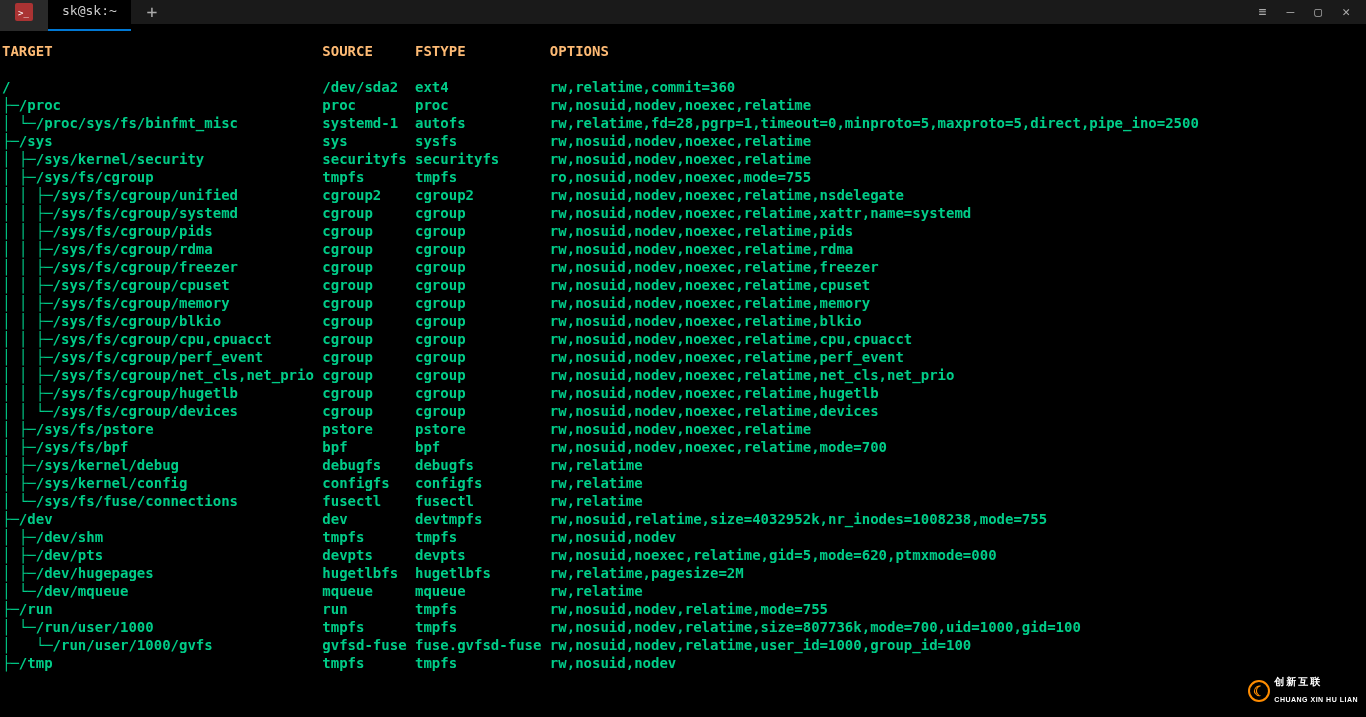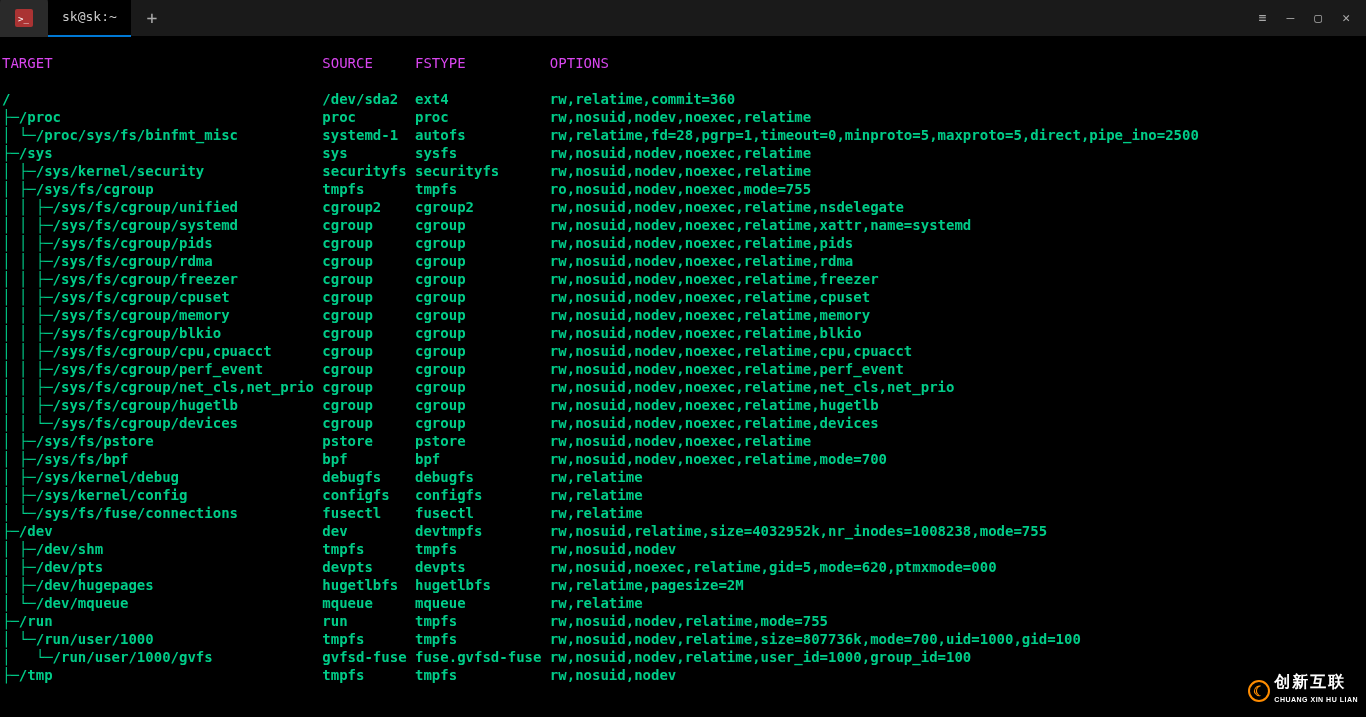--- a/index.html
+++ b/index.html
@@ -7,21 +7,21 @@
   background:#000;
   font-family:"DejaVu Sans Mono","Consolas","Courier New",monospace;
   font-size:14px;
   line-height:18px;
   width:1366px;
   height:717px;
   overflow:hidden;
   position:relative;
 }
 .titlebar {
-  height:36px;
+  height:24px;
   background:#1a1a1a;
   display:flex;
   align-items:center;
 }
 .tab {
   height:38px;
   display:flex;
   align-items:center;
   padding:0 14px;
   color:#ccc;
@@ -68,21 +68,21 @@
 }
 .prompt .br { color:#00cccc; }
 .prompt .name { color:#88ff00; }
 .prompt .at { color:#88ff00; }
 .prompt .host { color:#88ff00; }
 .prompt .colon { color:#00cccc; }
 .prompt .tilde { color:#00cccc; }
 .prompt .arrow { color:#88ff00; }
 .prompt .dollar { color:#cc44cc; }
 .cmd { color:#eee; }
-.header-row span { color:#d946ef; font-weight:normal; }
+.header-row span { color:#fdba74; font-weight:bold; }
 .arrow-anno {
   position:absolute;
   top:10px;
   left:185px;
   width:115px;
   height:14px;
 }
 .arrow-anno .shaft {
   position:absolute;
   top:5px;right:0;
@@ -139,16 +139,16 @@
 </div>
 
 <div class="terminal">
 <div class="header-row"><span id="hdr">TARGET                                SOURCE     FSTYPE          OPTIONS</span></div>
 <div id="rows"><div class="row">/                                     /dev/sda2  ext4            rw,relatime,commit=360</div><div class="row">├─/proc                               proc       proc            rw,nosuid,nodev,noexec,relatime</div><div class="row">│ └─/proc/sys/fs/binfmt_misc          systemd-1  autofs          rw,relatime,fd=28,pgrp=1,timeout=0,minproto=5,maxproto=5,direct,pipe_ino=2500</div><div class="row">├─/sys                                sys        sysfs           rw,nosuid,nodev,noexec,relatime</div><div class="row">│ ├─/sys/kernel/security              securityfs securityfs      rw,nosuid,nodev,noexec,relatime</div><div class="row">│ ├─/sys/fs/cgroup                    tmpfs      tmpfs           ro,nosuid,nodev,noexec,mode=755</div><div class="row">│ │ ├─/sys/fs/cgroup/unified          cgroup2    cgroup2         rw,nosuid,nodev,noexec,relatime,nsdelegate</div><div class="row">│ │ ├─/sys/fs/cgroup/systemd          cgroup     cgroup          rw,nosuid,nodev,noexec,relatime,xattr,name=systemd</div><div class="row">│ │ ├─/sys/fs/cgroup/pids             cgroup     cgroup          rw,nosuid,nodev,noexec,relatime,pids</div><div class="row">│ │ ├─/sys/fs/cgroup/rdma             cgroup     cgroup          rw,nosuid,nodev,noexec,relatime,rdma</div><div class="row">│ │ ├─/sys/fs/cgroup/freezer          cgroup     cgroup          rw,nosuid,nodev,noexec,relatime,freezer</div><div class="row">│ │ ├─/sys/fs/cgroup/cpuset           cgroup     cgroup          rw,nosuid,nodev,noexec,relatime,cpuset</div><div class="row">│ │ ├─/sys/fs/cgroup/memory           cgroup     cgroup          rw,nosuid,nodev,noexec,relatime,memory</div><div class="row">│ │ ├─/sys/fs/cgroup/blkio            cgroup     cgroup          rw,nosuid,nodev,noexec,relatime,blkio</div><div class="row">│ │ ├─/sys/fs/cgroup/cpu,cpuacct      cgroup     cgroup          rw,nosuid,nodev,noexec,relatime,cpu,cpuacct</div><div class="row">│ │ ├─/sys/fs/cgroup/perf_event       cgroup     cgroup          rw,nosuid,nodev,noexec,relatime,perf_event</div><div class="row">│ │ ├─/sys/fs/cgroup/net_cls,net_prio cgroup     cgroup          rw,nosuid,nodev,noexec,relatime,net_cls,net_prio</div><div class="row">│ │ ├─/sys/fs/cgroup/hugetlb          cgroup     cgroup          rw,nosuid,nodev,noexec,relatime,hugetlb</div><div class="row">│ │ └─/sys/fs/cgroup/devices          cgroup     cgroup          rw,nosuid,nodev,noexec,relatime,devices</div><div class="row">│ ├─/sys/fs/pstore                    pstore     pstore          rw,nosuid,nodev,noexec,relatime</div><div class="row">│ ├─/sys/fs/bpf                       bpf        bpf             rw,nosuid,nodev,noexec,relatime,mode=700</div><div class="row">│ ├─/sys/kernel/debug                 debugfs    debugfs         rw,relatime</div><div class="row">│ ├─/sys/kernel/config                configfs   configfs        rw,relatime</div><div class="row">│ └─/sys/fs/fuse/connections          fusectl    fusectl         rw,relatime</div><div class="row">├─/dev                                dev        devtmpfs        rw,nosuid,relatime,size=4032952k,nr_inodes=1008238,mode=755</div><div class="row">│ ├─/dev/shm                          tmpfs      tmpfs           rw,nosuid,nodev</div><div class="row">│ ├─/dev/pts                          devpts     devpts          rw,nosuid,noexec,relatime,gid=5,mode=620,ptmxmode=000</div><div class="row">│ ├─/dev/hugepages                    hugetlbfs  hugetlbfs       rw,relatime,pagesize=2M</div><div class="row">│ └─/dev/mqueue                       mqueue     mqueue          rw,relatime</div><div class="row">├─/run                                run        tmpfs           rw,nosuid,nodev,relatime,mode=755</div><div class="row">│ └─/run/user/1000                    tmpfs      tmpfs           rw,nosuid,nodev,relatime,size=807736k,mode=700,uid=1000,gid=100</div><div class="row">│   └─/run/user/1000/gvfs             gvfsd-fuse fuse.gvfsd-fuse rw,nosuid,nodev,relatime,user_id=1000,group_id=100</div><div class="row">├─/tmp                                tmpfs      tmpfs           rw,nosuid,nodev</div></div>
 </div>
 
 <div class="watermark">
   <div class="logo">☾</div>
   <div>
-    <div style="font-size:16px;letter-spacing:2px;">创新互联</div>
+    <div style="font-size:10px;letter-spacing:2px;">创新互联</div>
     <div style="font-size:7px;letter-spacing:0.5px;">CHUANG XIN HU LIAN</div>
   </div>
 </div>
 
 </body></html>

